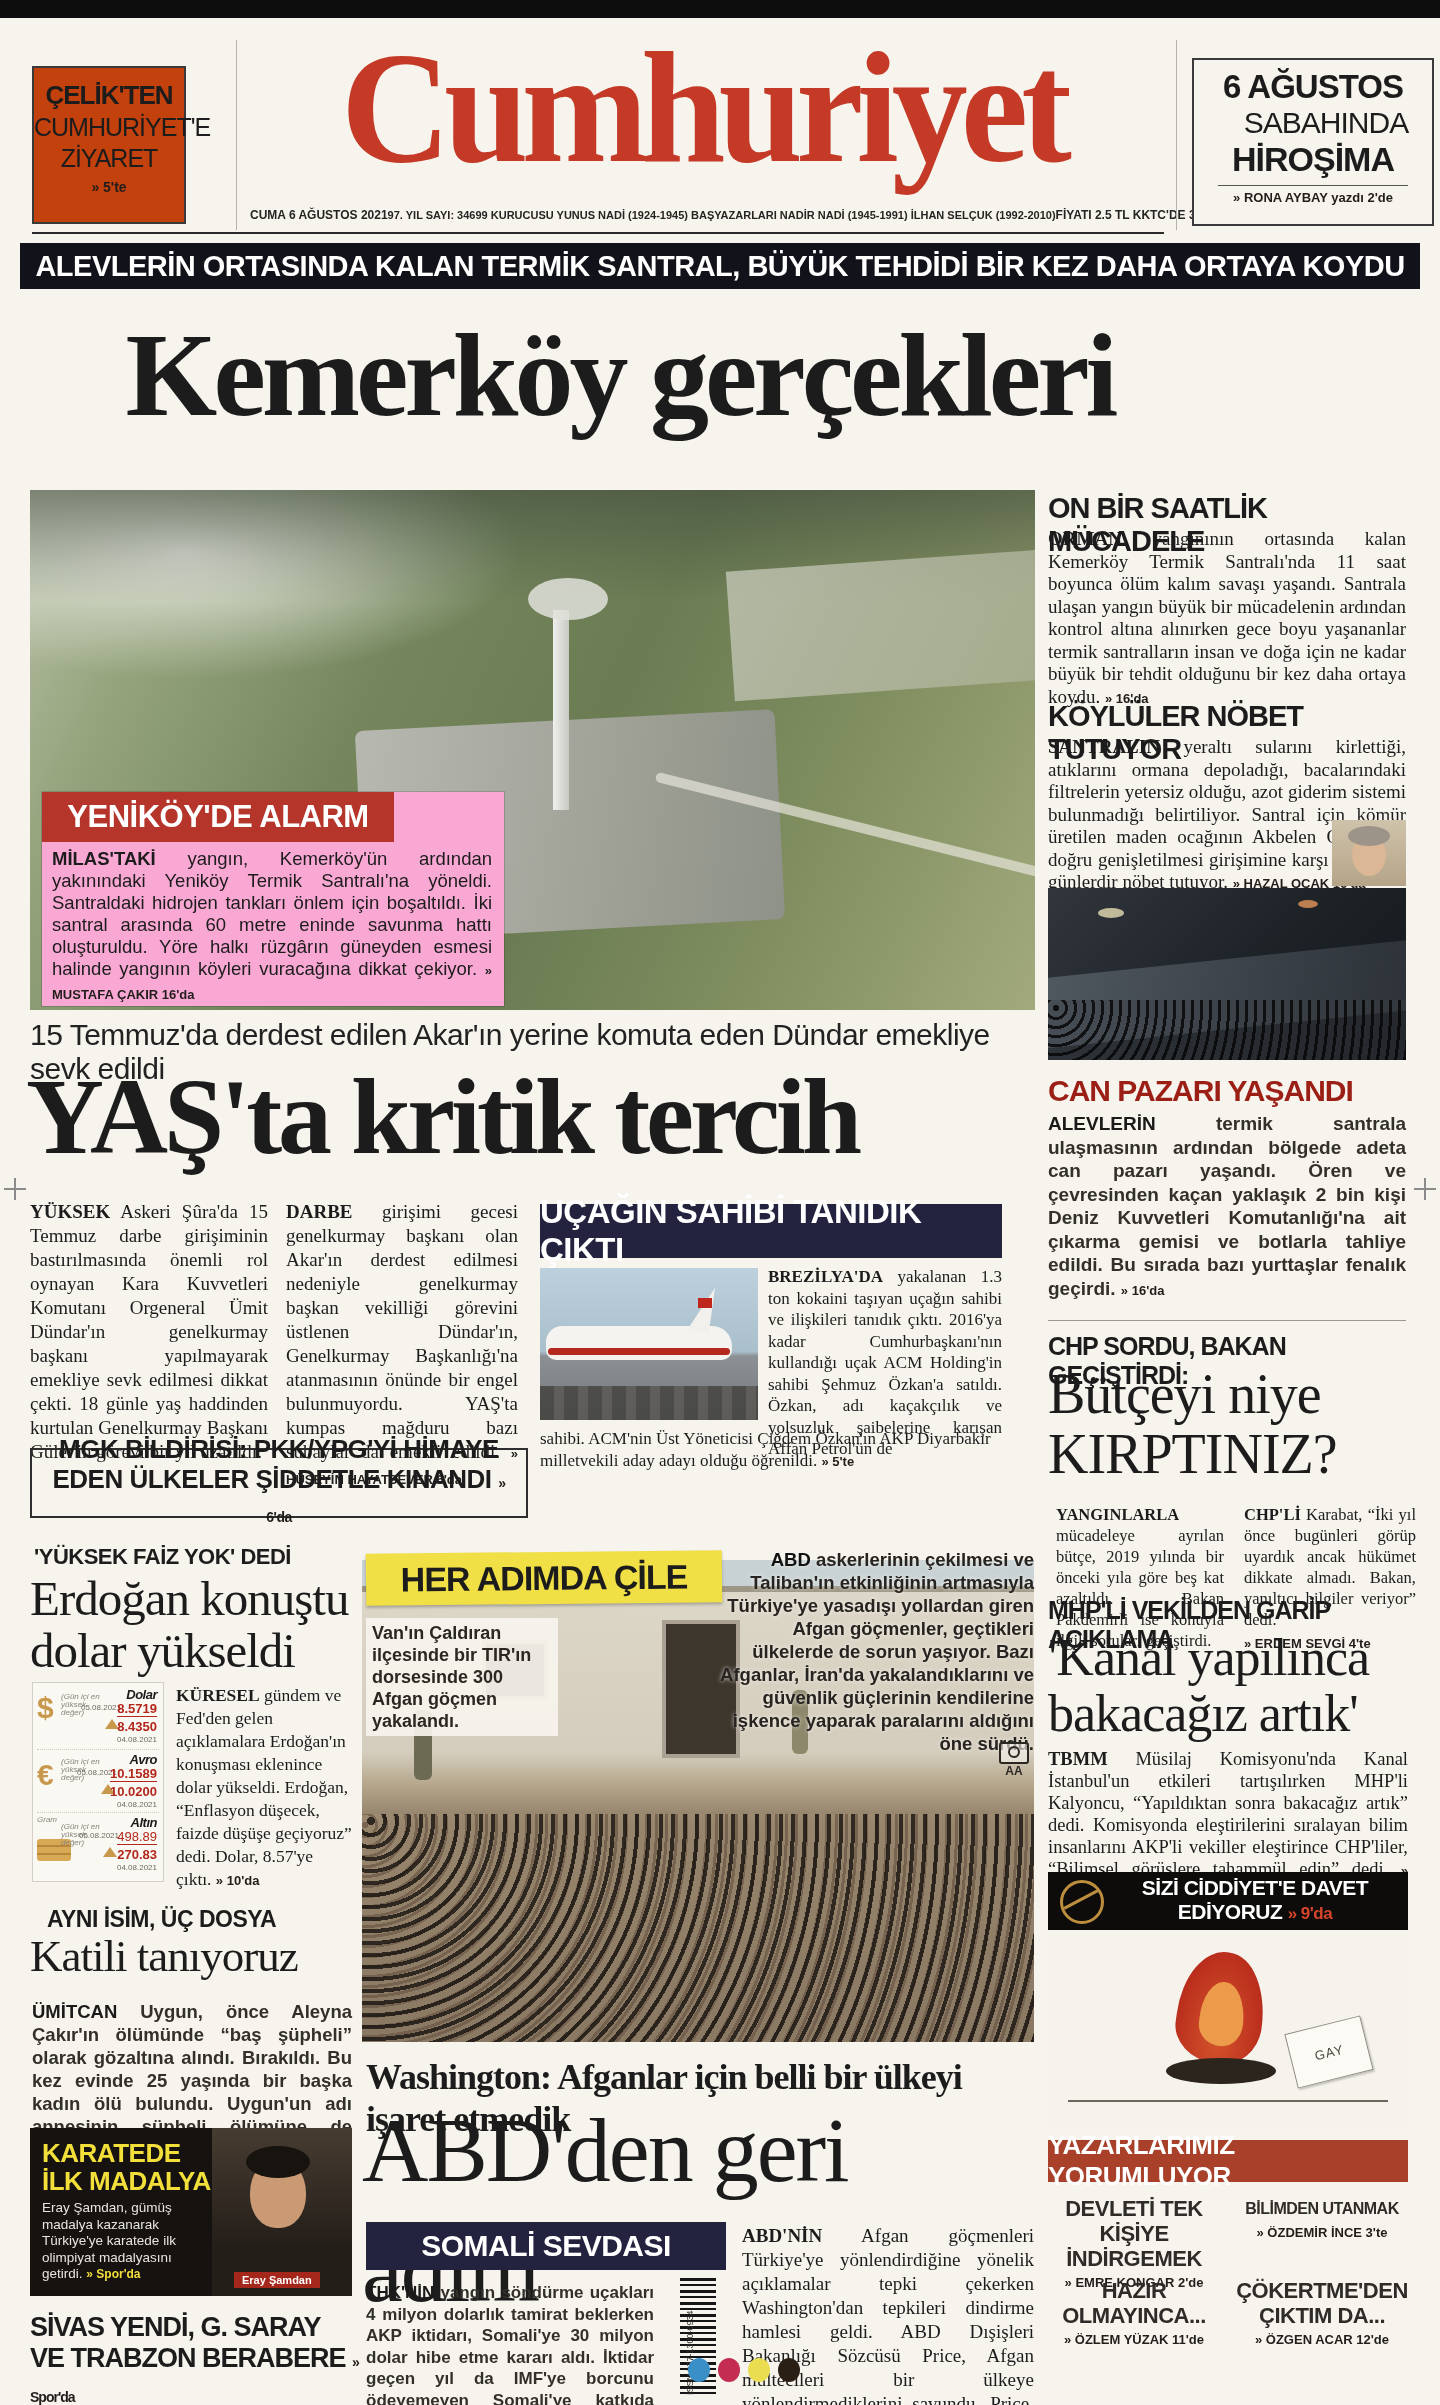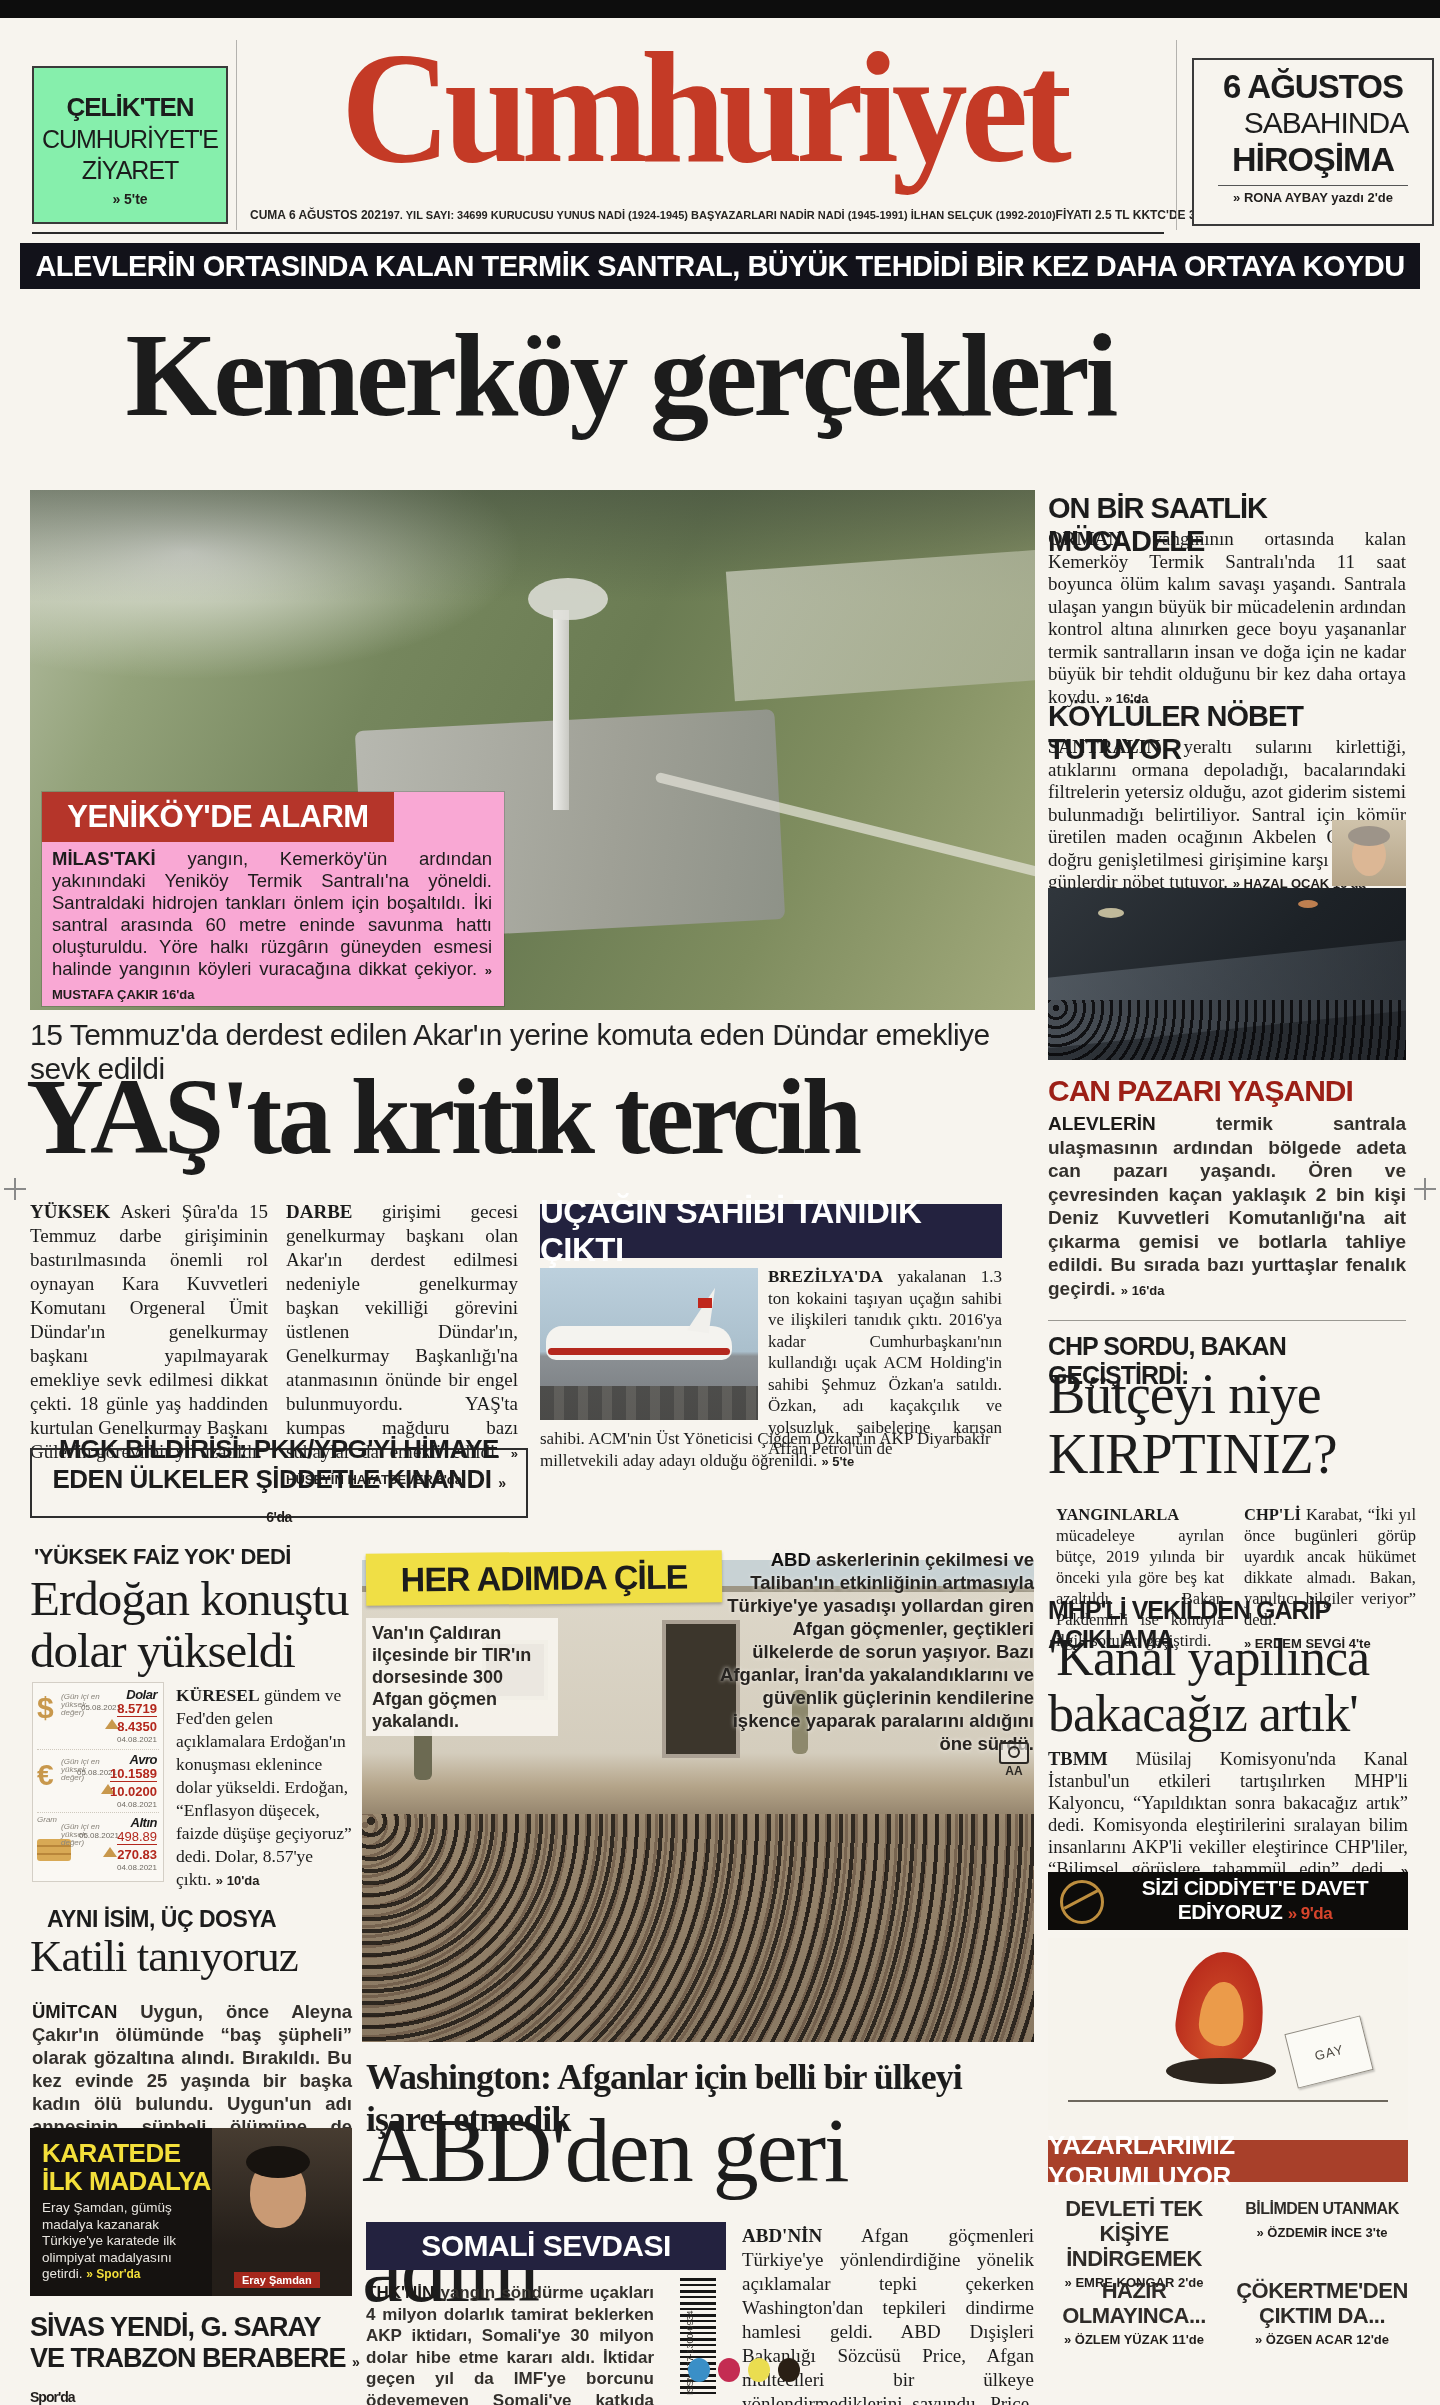--- a/index.html
+++ b/index.html
@@ -21,21 +21,21 @@
   .cross:before{left:10px;top:0;width:2px;height:22px;}
   .cross:after{left:0;top:10px;width:22px;height:2px;}
 </style>
 </head>
 <body>
 
 <div class="page">
 
   <div class="abs" style="left:0;top:0;width:1440px;height:18px;background:#0d0d0d;"></div>
 
-  <div class="abs" style="left:32px;top:66px;width:196px;height:158px;border:2px solid #3a3a3a;background:#86efac;text-align:center;padding-top:24px;box-sizing:border-box;">
+  <div class="abs" style="left:32px;top:66px;width:154px;height:158px;border:2px solid #3a3a3a;background:#c2410c;text-align:center;padding-top:12px;box-sizing:border-box;">
     <div style="font-weight:bold;font-size:26px;letter-spacing:-1px;">ÇELİK'TEN</div>
     <div style="font-size:25px;letter-spacing:-1px;margin-top:2px;">CUMHURİYET'E</div>
     <div style="font-size:25px;letter-spacing:-1px;margin-top:2px;">ZİYARET</div>
     <div class="ref" style="margin-top:6px;font-size:14px;">» 5'te</div>
   </div>
   <div class="abs" style="left:236px;top:40px;width:1px;height:190px;background:#b4b2ae;"></div>
 
   <div class="abs serif" style="left:248px;top:18px;width:910px;height:185px;font-size:152px;font-weight:bold;color:#c43a26;
               letter-spacing:-7px;text-align:center;line-height:180px;transform:scaleY(1.05);">Cumhuriyet</div>
 

